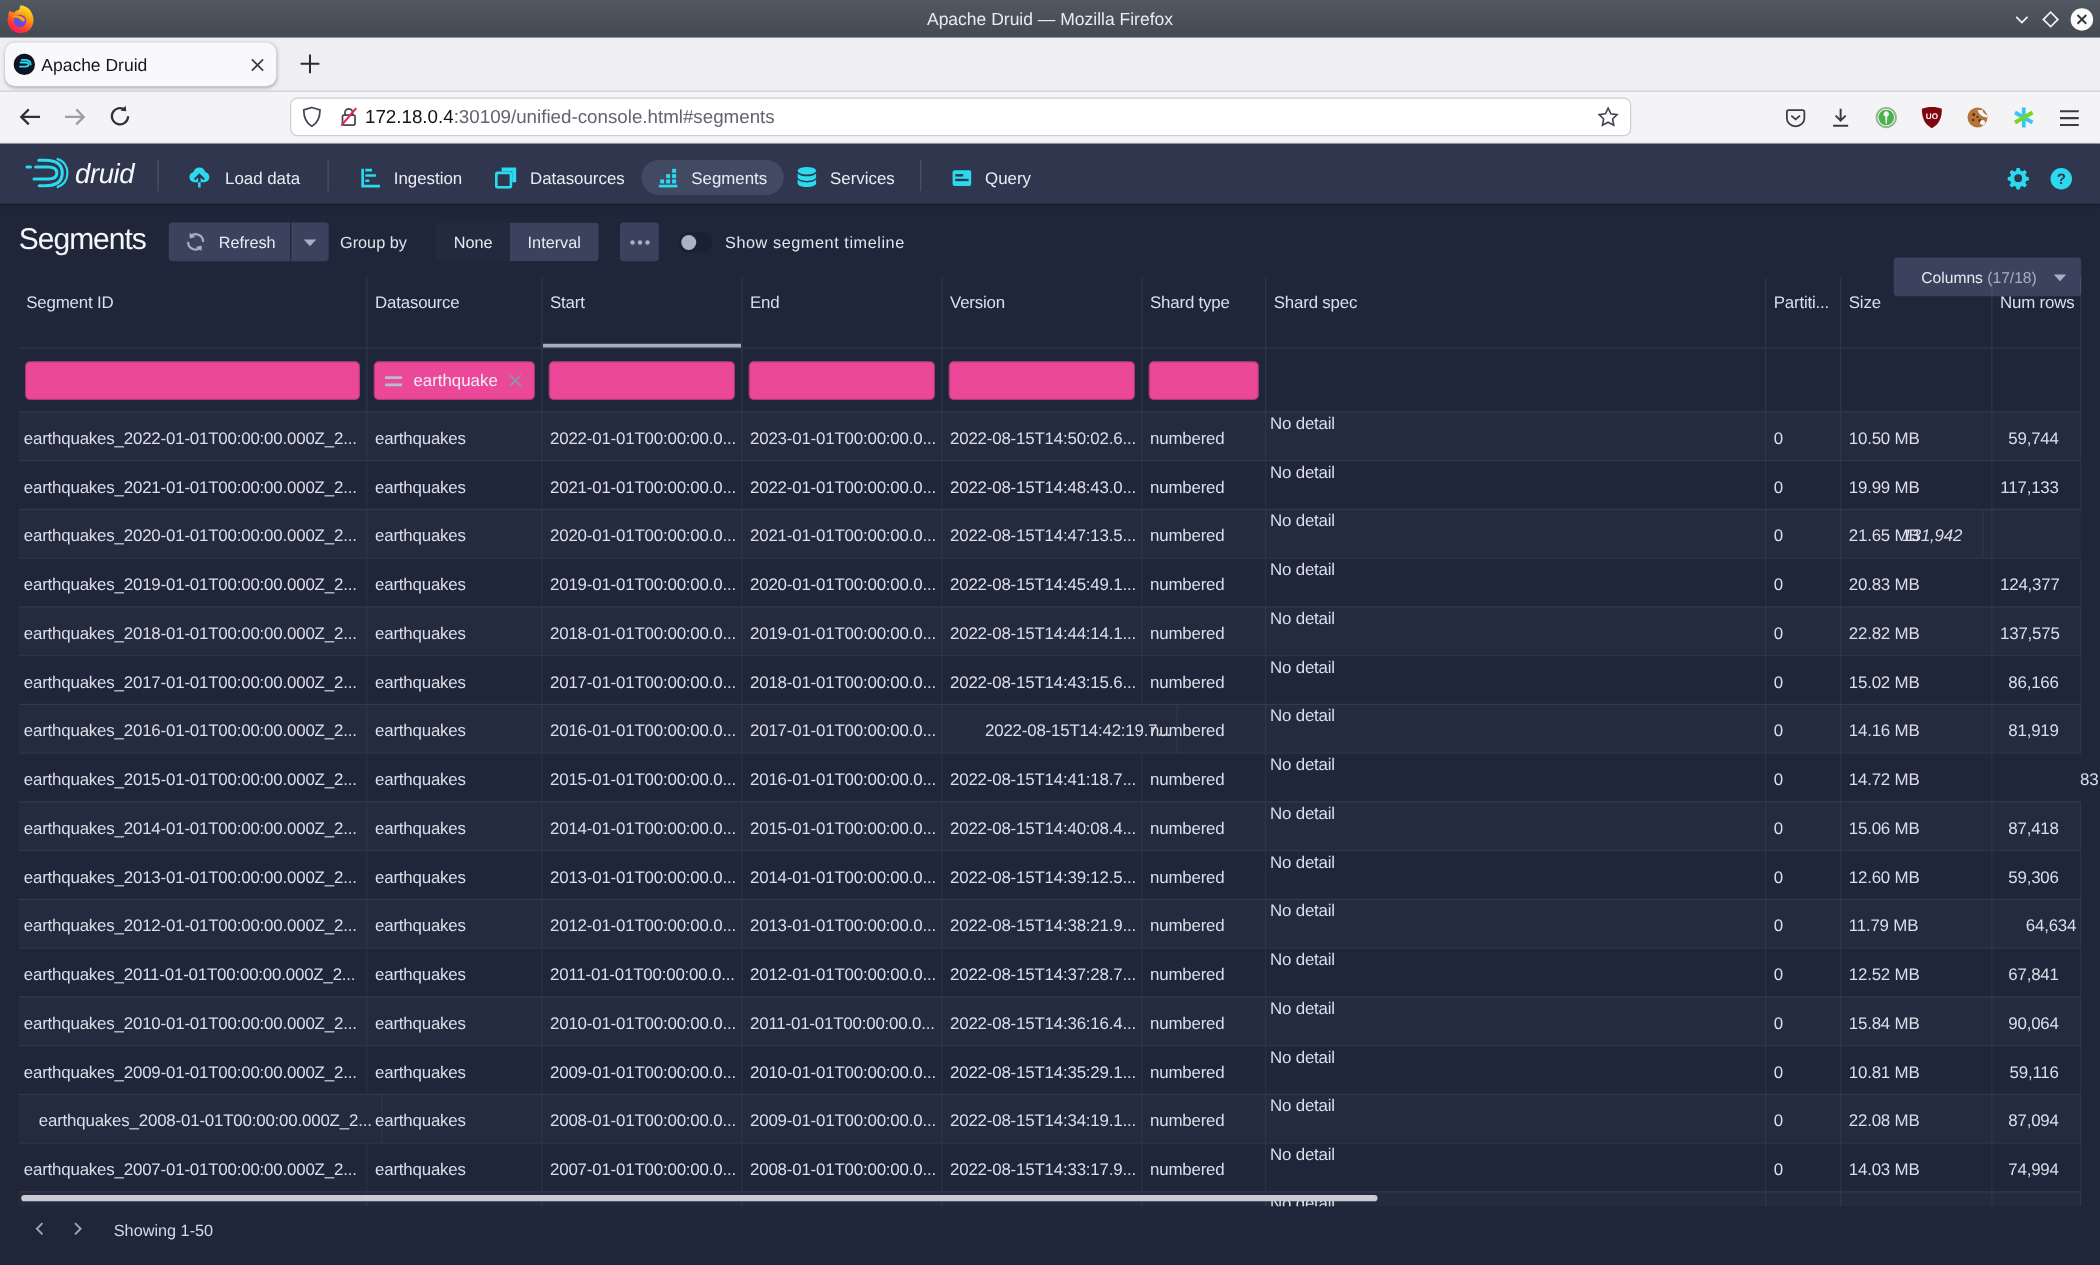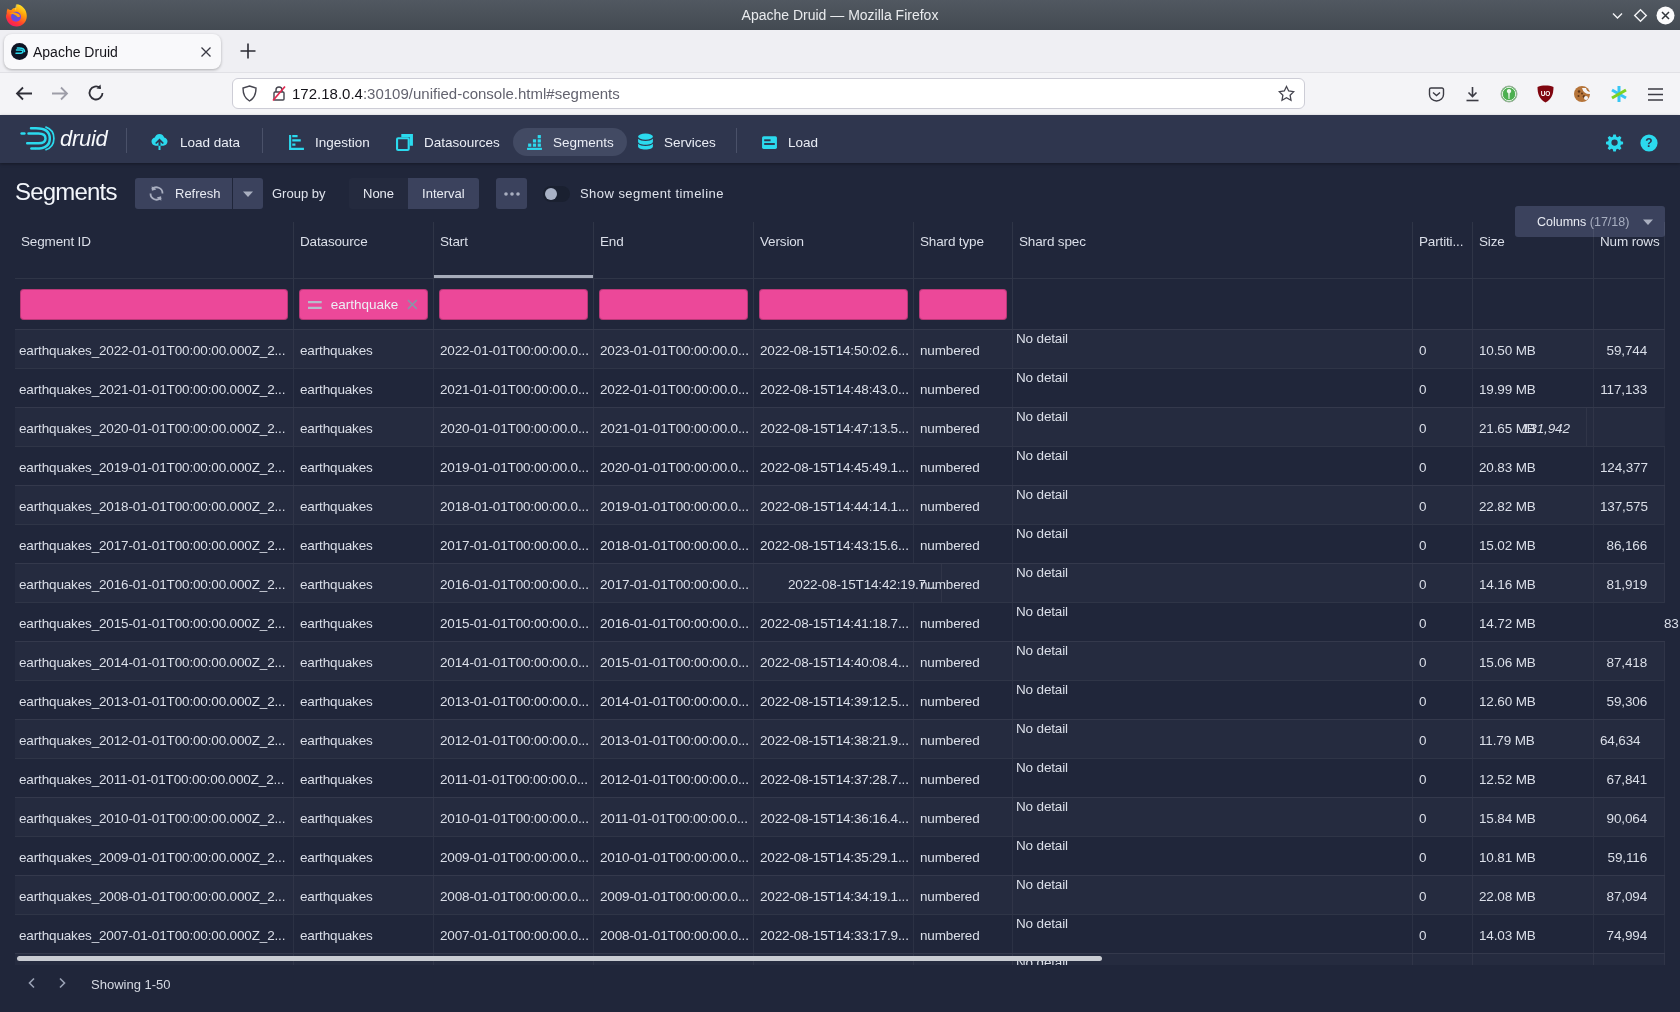--- a/index.html
+++ b/index.html
@@ -238,21 +238,21 @@
     </svg>
   <span>Services</span>
 </div>
 <div class="nsep" style="left:736px;"></div>
 <div class="nitem" style="left:761px;">
   <svg width="17" height="17" viewBox="0 0 16 16">
       <rect x="1" y="2" width="14" height="12" rx="1.5" fill="#2bdaee"></rect>
       <rect x="3" y="5" width="6" height="1.8" fill="#2f364e"></rect>
       <rect x="3" y="8.5" width="10" height="1.8" fill="#2f364e"></rect>
     </svg>
-  <span>Load</span>
+  <span>Query</span>
 </div>
 <div class="nright">
   <svg width="18" height="18" viewBox="0 0 20 20">
       <path fill="#2bdaee" d="M19 11.4 v-2.8 l-2.5-.6 c-.15-.55-.37-1.07-.65-1.56 l1.35-2.2 -1.98-1.98 -2.2 1.35 c-.49-.28-1-.5-1.56-.65 L10.9 .5 H8.1 l-.56 2.5 c-.55.15-1.07.37-1.56.65 L3.78 2.3 1.8 4.28 l1.35 2.2 c-.28.49-.5 1-.65 1.56 L0 8.6 v2.8 l2.5.56 c.15.55.37 1.07.65 1.56 L1.8 15.72 3.78 17.7 l2.2-1.35 c.49.28 1 .5 1.56.65 l.56 2.5 h2.8 l.56-2.5 c.55-.15 1.07-.37 1.56-.65 l2.2 1.35 1.98-1.98 -1.35-2.2 c.28-.49.5-1 .65-1.56 Z M9.5 13 a3.5 3.5 0 1 1 0-7 a3.5 3.5 0 0 1 0 7 Z"></path>
     </svg>
   <svg width="18" height="18" viewBox="0 0 18 18">
       <circle cx="9" cy="9" r="8.6" fill="#2bdaee"></circle>
       <text x="9" y="13" font-size="12" font-weight="bold" fill="#2f364e" text-anchor="middle" font-family="Liberation Sans">?</text>
     </svg>
 </div>
@@ -460,21 +460,21 @@
     <div class="tr odd" style="top:497px; left:15px;">
       <div class="td" style="left:0px; width:279px;padding-left:4px;">earthquakes_2012-01-01T00:00:00.000Z_2...</div>
       <div class="td" style="left:279px; width:140px;">earthquakes</div>
       <div class="td" style="left:419px; width:160px;">2012-01-01T00:00:00.0...</div>
       <div class="td" style="left:579px; width:160px;">2013-01-01T00:00:00.0...</div>
       <div class="td" style="left:739px; width:160px;">2022-08-15T14:38:21.9...</div>
       <div class="td" style="left:899px; width:99px;">numbered</div>
       <div class="td topalign" style="left:998px; width:400px;">No detail</div>
       <div class="td" style="left:1398px; width:60px;">0</div>
       <div class="td" style="left:1458px; width:121px;">11.79 MB</div>
-      <div class="td" style="left:1579px; width:71px; text-align:left; padding-right:3px;">64,634</div>
+      <div class="td" style="left:1579px; width:71px; text-align:right; padding-right:3px;">64,634</div>
     </div>
     <div class="tr" style="top:536px; left:15px;">
       <div class="td" style="left:0px; width:279px;padding-left:4px;">earthquakes_2011-01-01T00:00:00.000Z_2...</div>
       <div class="td" style="left:279px; width:140px;">earthquakes</div>
       <div class="td" style="left:419px; width:160px;">2011-01-01T00:00:00.0...</div>
       <div class="td" style="left:579px; width:160px;">2012-01-01T00:00:00.0...</div>
       <div class="td" style="left:739px; width:160px;">2022-08-15T14:37:28.7...</div>
       <div class="td" style="left:899px; width:99px;">numbered</div>
       <div class="td topalign" style="left:998px; width:400px;">No detail</div>
       <div class="td" style="left:1398px; width:60px;">0</div>
@@ -499,21 +499,21 @@
       <div class="td" style="left:419px; width:160px;">2009-01-01T00:00:00.0...</div>
       <div class="td" style="left:579px; width:160px;">2010-01-01T00:00:00.0...</div>
       <div class="td" style="left:739px; width:160px;">2022-08-15T14:35:29.1...</div>
       <div class="td" style="left:899px; width:99px;">numbered</div>
       <div class="td topalign" style="left:998px; width:400px;">No detail</div>
       <div class="td" style="left:1398px; width:60px;">0</div>
       <div class="td" style="left:1458px; width:121px;">10.81 MB</div>
       <div class="td" style="left:1579px; width:71px; text-align:right; padding-right:17px;">59,116</div>
     </div>
     <div class="tr odd" style="top:653px; left:15px;">
-      <div class="td" style="left:0px; width:279px;padding-left:4px;">earthquakes_2008-01-01T00:00:00.000Z_2...</div>
+      <div class="td" style="left:12px; width:279px;padding-left:4px;">earthquakes_2008-01-01T00:00:00.000Z_2...</div>
       <div class="td" style="left:279px; width:140px;">earthquakes</div>
       <div class="td" style="left:419px; width:160px;">2008-01-01T00:00:00.0...</div>
       <div class="td" style="left:579px; width:160px;">2009-01-01T00:00:00.0...</div>
       <div class="td" style="left:739px; width:160px;">2022-08-15T14:34:19.1...</div>
       <div class="td" style="left:899px; width:99px;">numbered</div>
       <div class="td topalign" style="left:998px; width:400px;">No detail</div>
       <div class="td" style="left:1398px; width:60px;">0</div>
       <div class="td" style="left:1458px; width:121px;">22.08 MB</div>
       <div class="td" style="left:1579px; width:71px; text-align:right; padding-right:17px;">87,094</div>
     </div>

